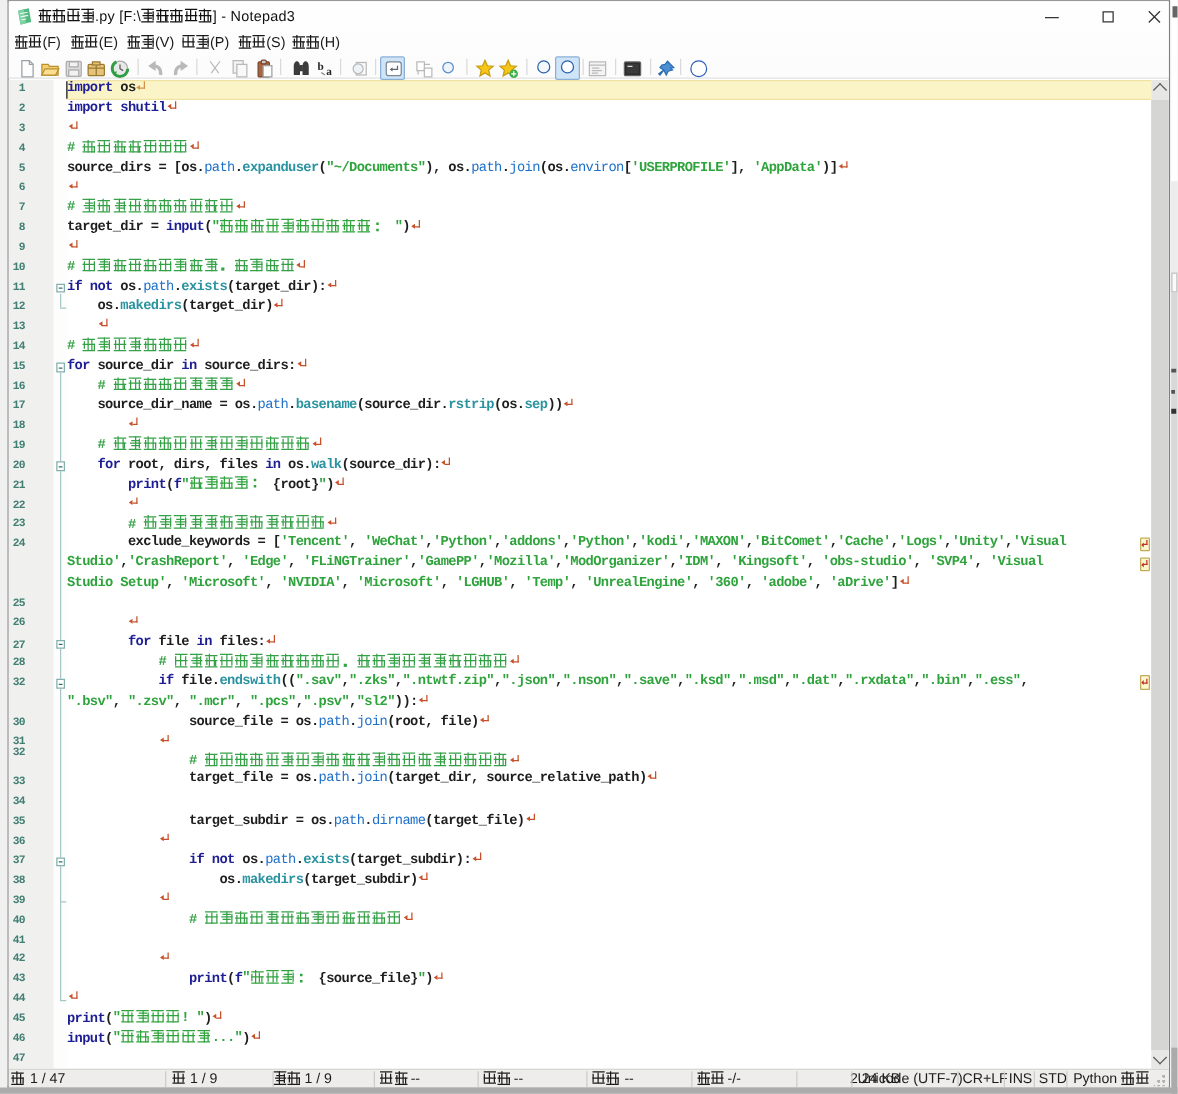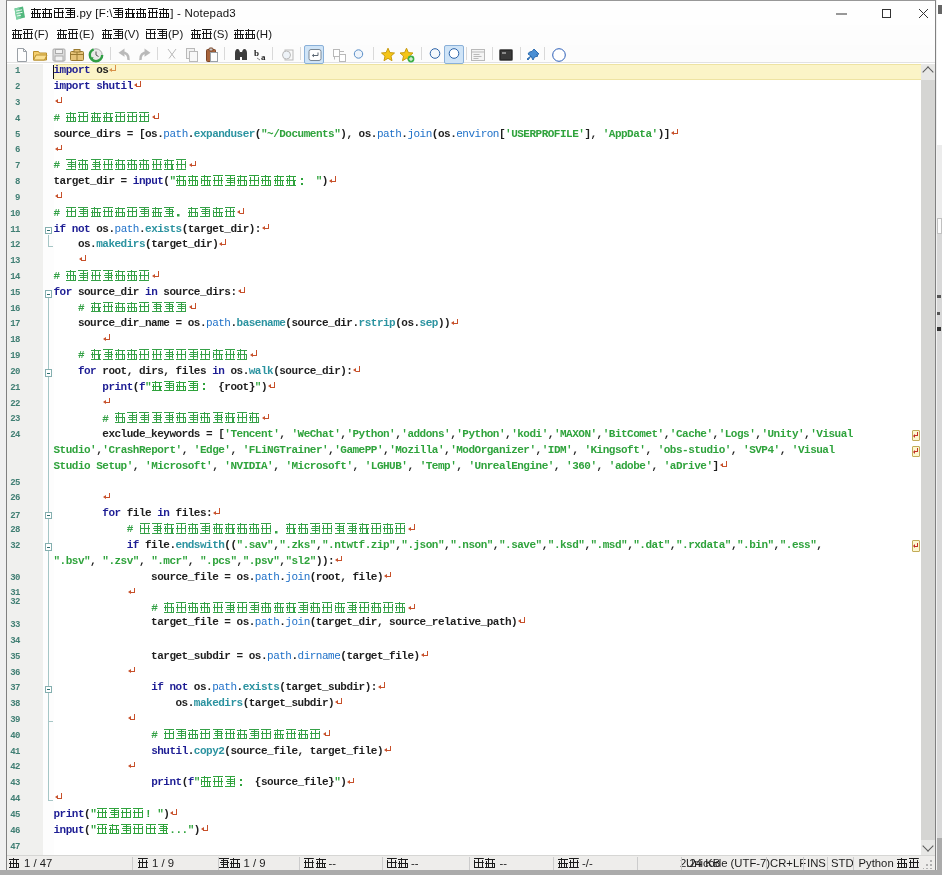--- a/index.html
+++ b/index.html
@@ -370,21 +370,20 @@
 <pre class="cl" style="top:506.5px">                source_file = os.<span class="b">path</span>.<span class="b">join</span>(root, file)<i class="r"></i></pre>
 <pre class="cl" style="top:522.4px">            <i class="r"></i></pre>
 <pre class="cl" style="top:538.2px">                <span class="c"># <i class="g v3"></i><i class="g"></i><i class="g v3"></i><i class="g v3"></i><i class="g"></i><i class="g v2"></i><i class="g"></i><i class="g v2"></i><i class="g v3"></i><i class="g v3"></i><i class="g v3"></i><i class="g v2"></i><i class="g v3"></i><i class="g"></i><i class="g v3"></i><i class="g v2"></i><i class="g"></i><i class="g v3"></i><i class="g"></i><i class="g v3"></i></span><i class="r"></i></pre>
 <pre class="cl" style="top:552px">                target_file = os.<span class="b">path</span>.<span class="b">join</span>(target_dir, source_relative_path)<i class="r"></i></pre>
 <pre class="cl" style="top:585.6px">                target_subdir = os.<span class="b">path</span>.<span class="b">dirname</span>(target_file)<i class="r"></i></pre>
 <pre class="cl" style="top:601.5px">            <i class="r"></i></pre>
 <pre class="cl" style="top:617.3px">                <span class="k">if</span> <span class="k">not</span> os.<span class="b">path</span>.<span class="t">exists</span>(target_subdir):<i class="r"></i></pre>
 <pre class="cl" style="top:633.1px">                    os.<span class="t">makedirs</span>(target_subdir)<i class="r"></i></pre>
 <pre class="cl" style="top:648.9px">            <i class="r"></i></pre>
 <pre class="cl" style="top:664.7px">                <span class="c"># <i class="g"></i><i class="g v2"></i><i class="g v3"></i><i class="g"></i><i class="g v2"></i><i class="g"></i><i class="g v3"></i><i class="g v2"></i><i class="g"></i><i class="g v3"></i><i class="g"></i><i class="g v3"></i><i class="g"></i></span><i class="r"></i></pre>
-<pre class="cl" style="top:680.6px">                <span class="k">shutil</span>.<span class="t">copy2</span>(source_file, target_file)<i class="r"></i></pre>
 <pre class="cl" style="top:696.4px">            <i class="r"></i></pre>
 <pre class="cl" style="top:712.2px">                <span class="k">print</span>(<span class="k">f</span><span class="s">"<i class="g v3"></i><i class="g"></i><i class="g v2"></i><i class="fco"></i> </span>{source_file}<span class="s">"</span>)<i class="r"></i></pre>
 <pre class="cl" style="top:728.0px"><i class="r"></i></pre>
 <pre class="cl" style="top:743.8px"><span class="k">print</span>(<span class="s">"<i class="g"></i><i class="g v2"></i><i class="g"></i><i class="g"></i>! "</span>)<i class="r"></i></pre>
 <pre class="cl" style="top:759.7px"><span class="k">input</span>(<span class="s">"<i class="g"></i><i class="g v3"></i><i class="g v2"></i><i class="g"></i><i class="g"></i><i class="g v2"></i>..."</span>)<i class="r"></i></pre>
 <pre class="cl" style="top:775.5px"></pre>
  </div>
  <div id="sbar">
   <div class="sarr" style="top:4px;transform:rotate(-135deg)"></div>
   <div class="sarr" style="top:778px;transform:rotate(45deg)"></div>

